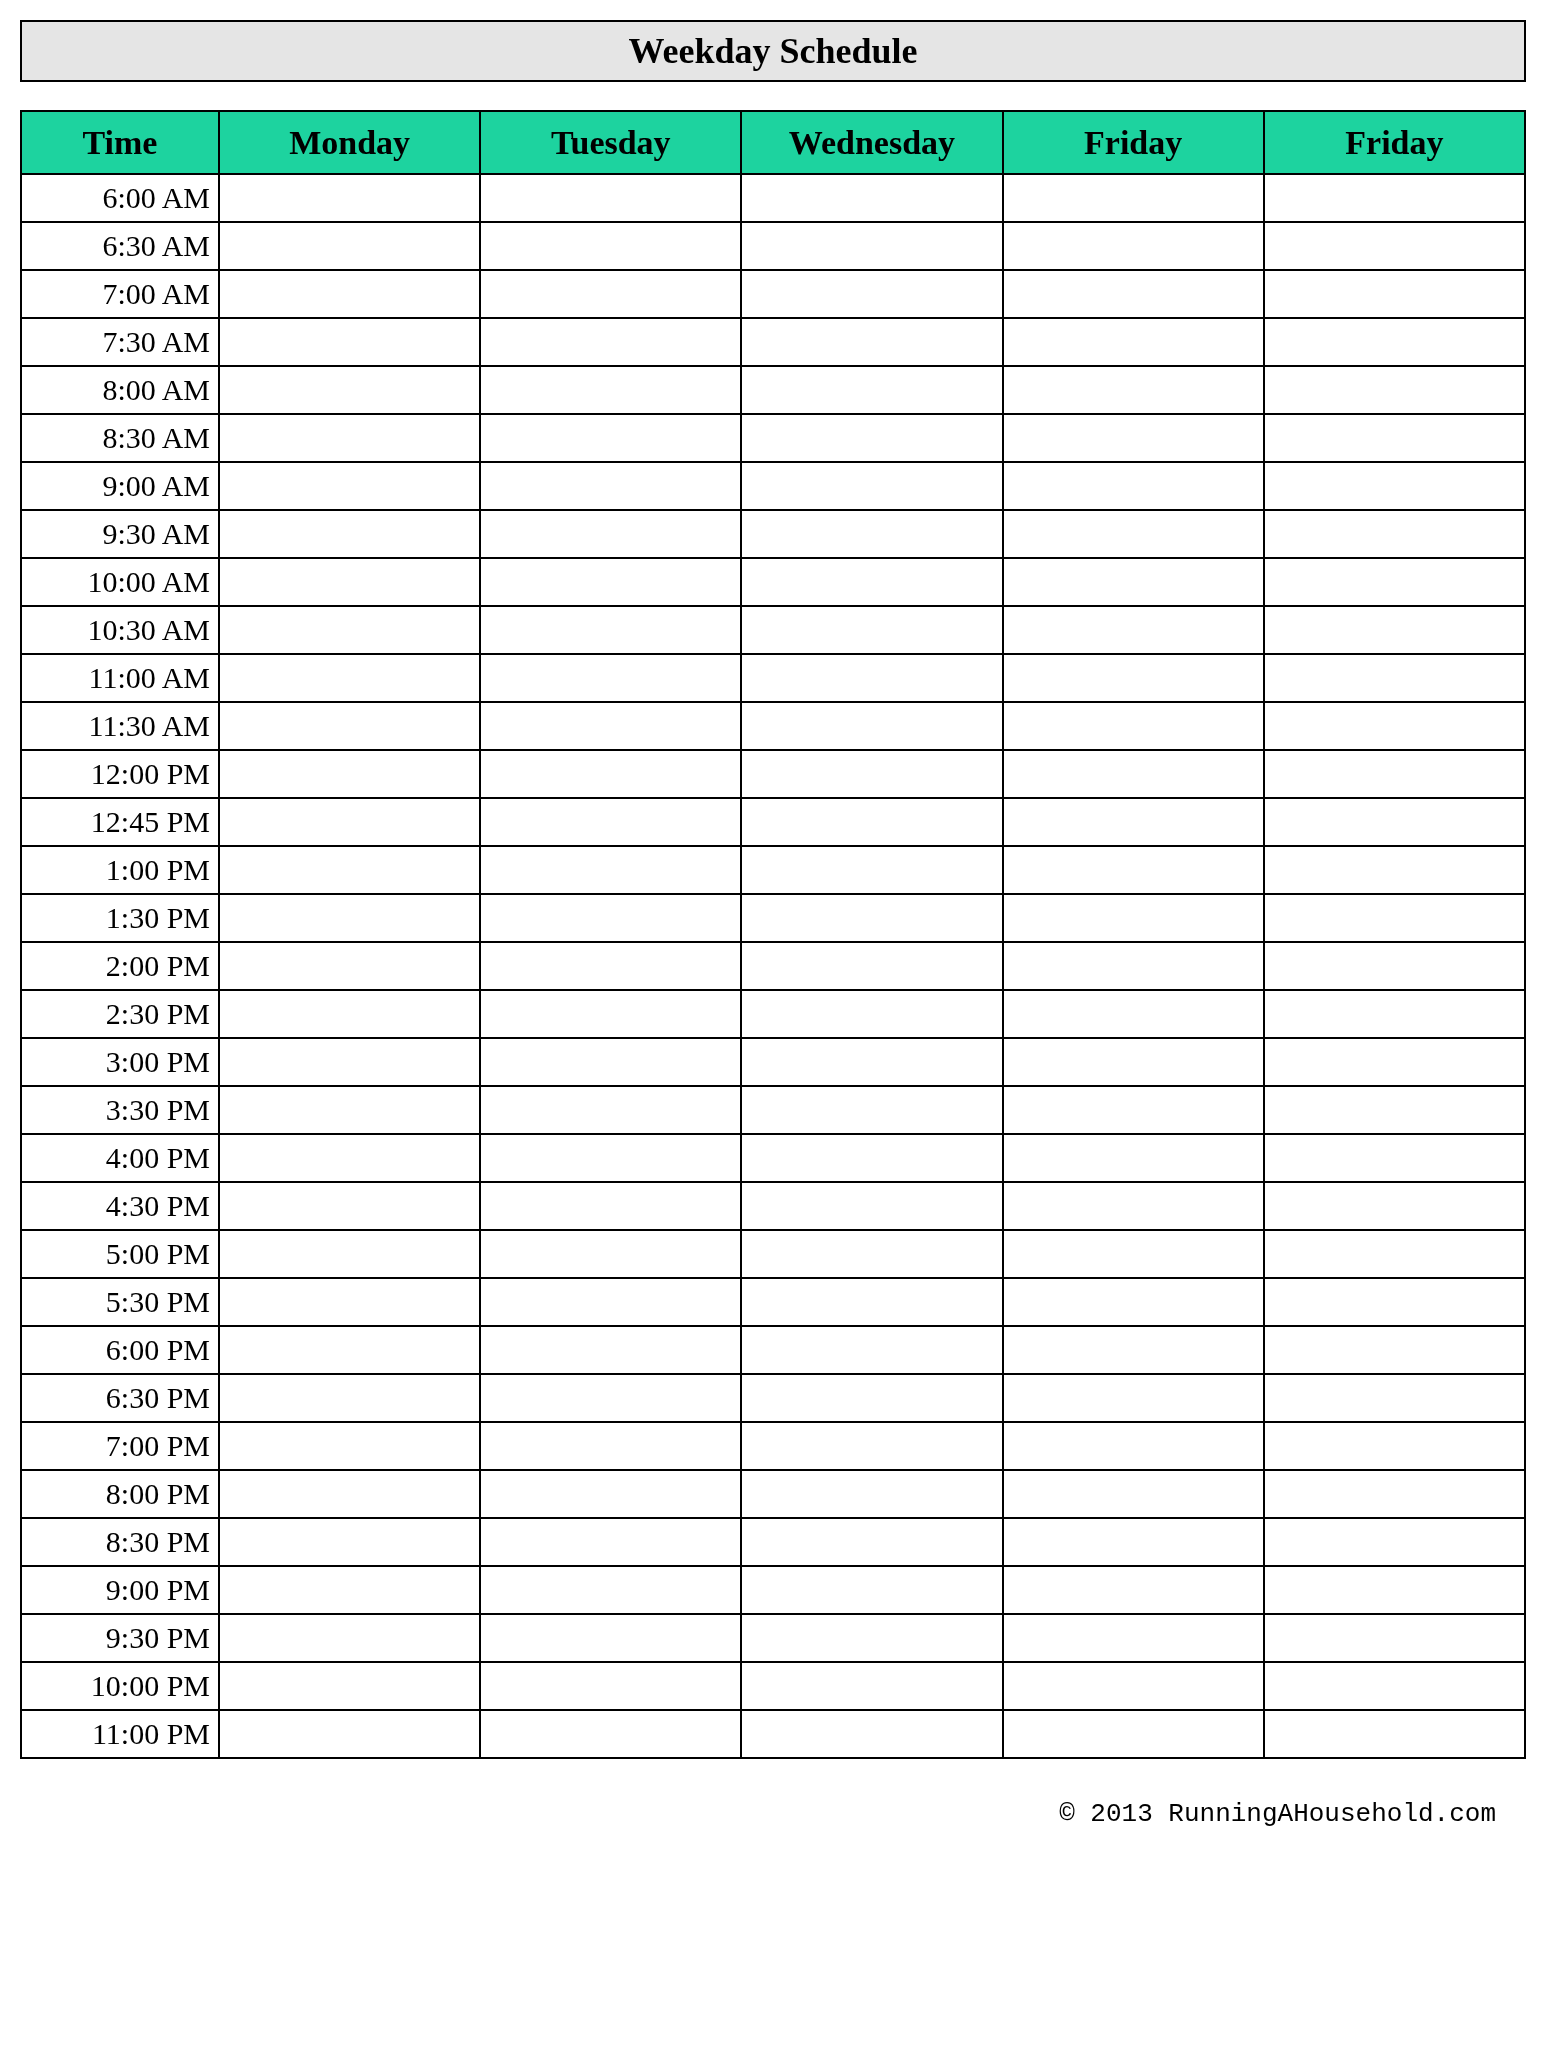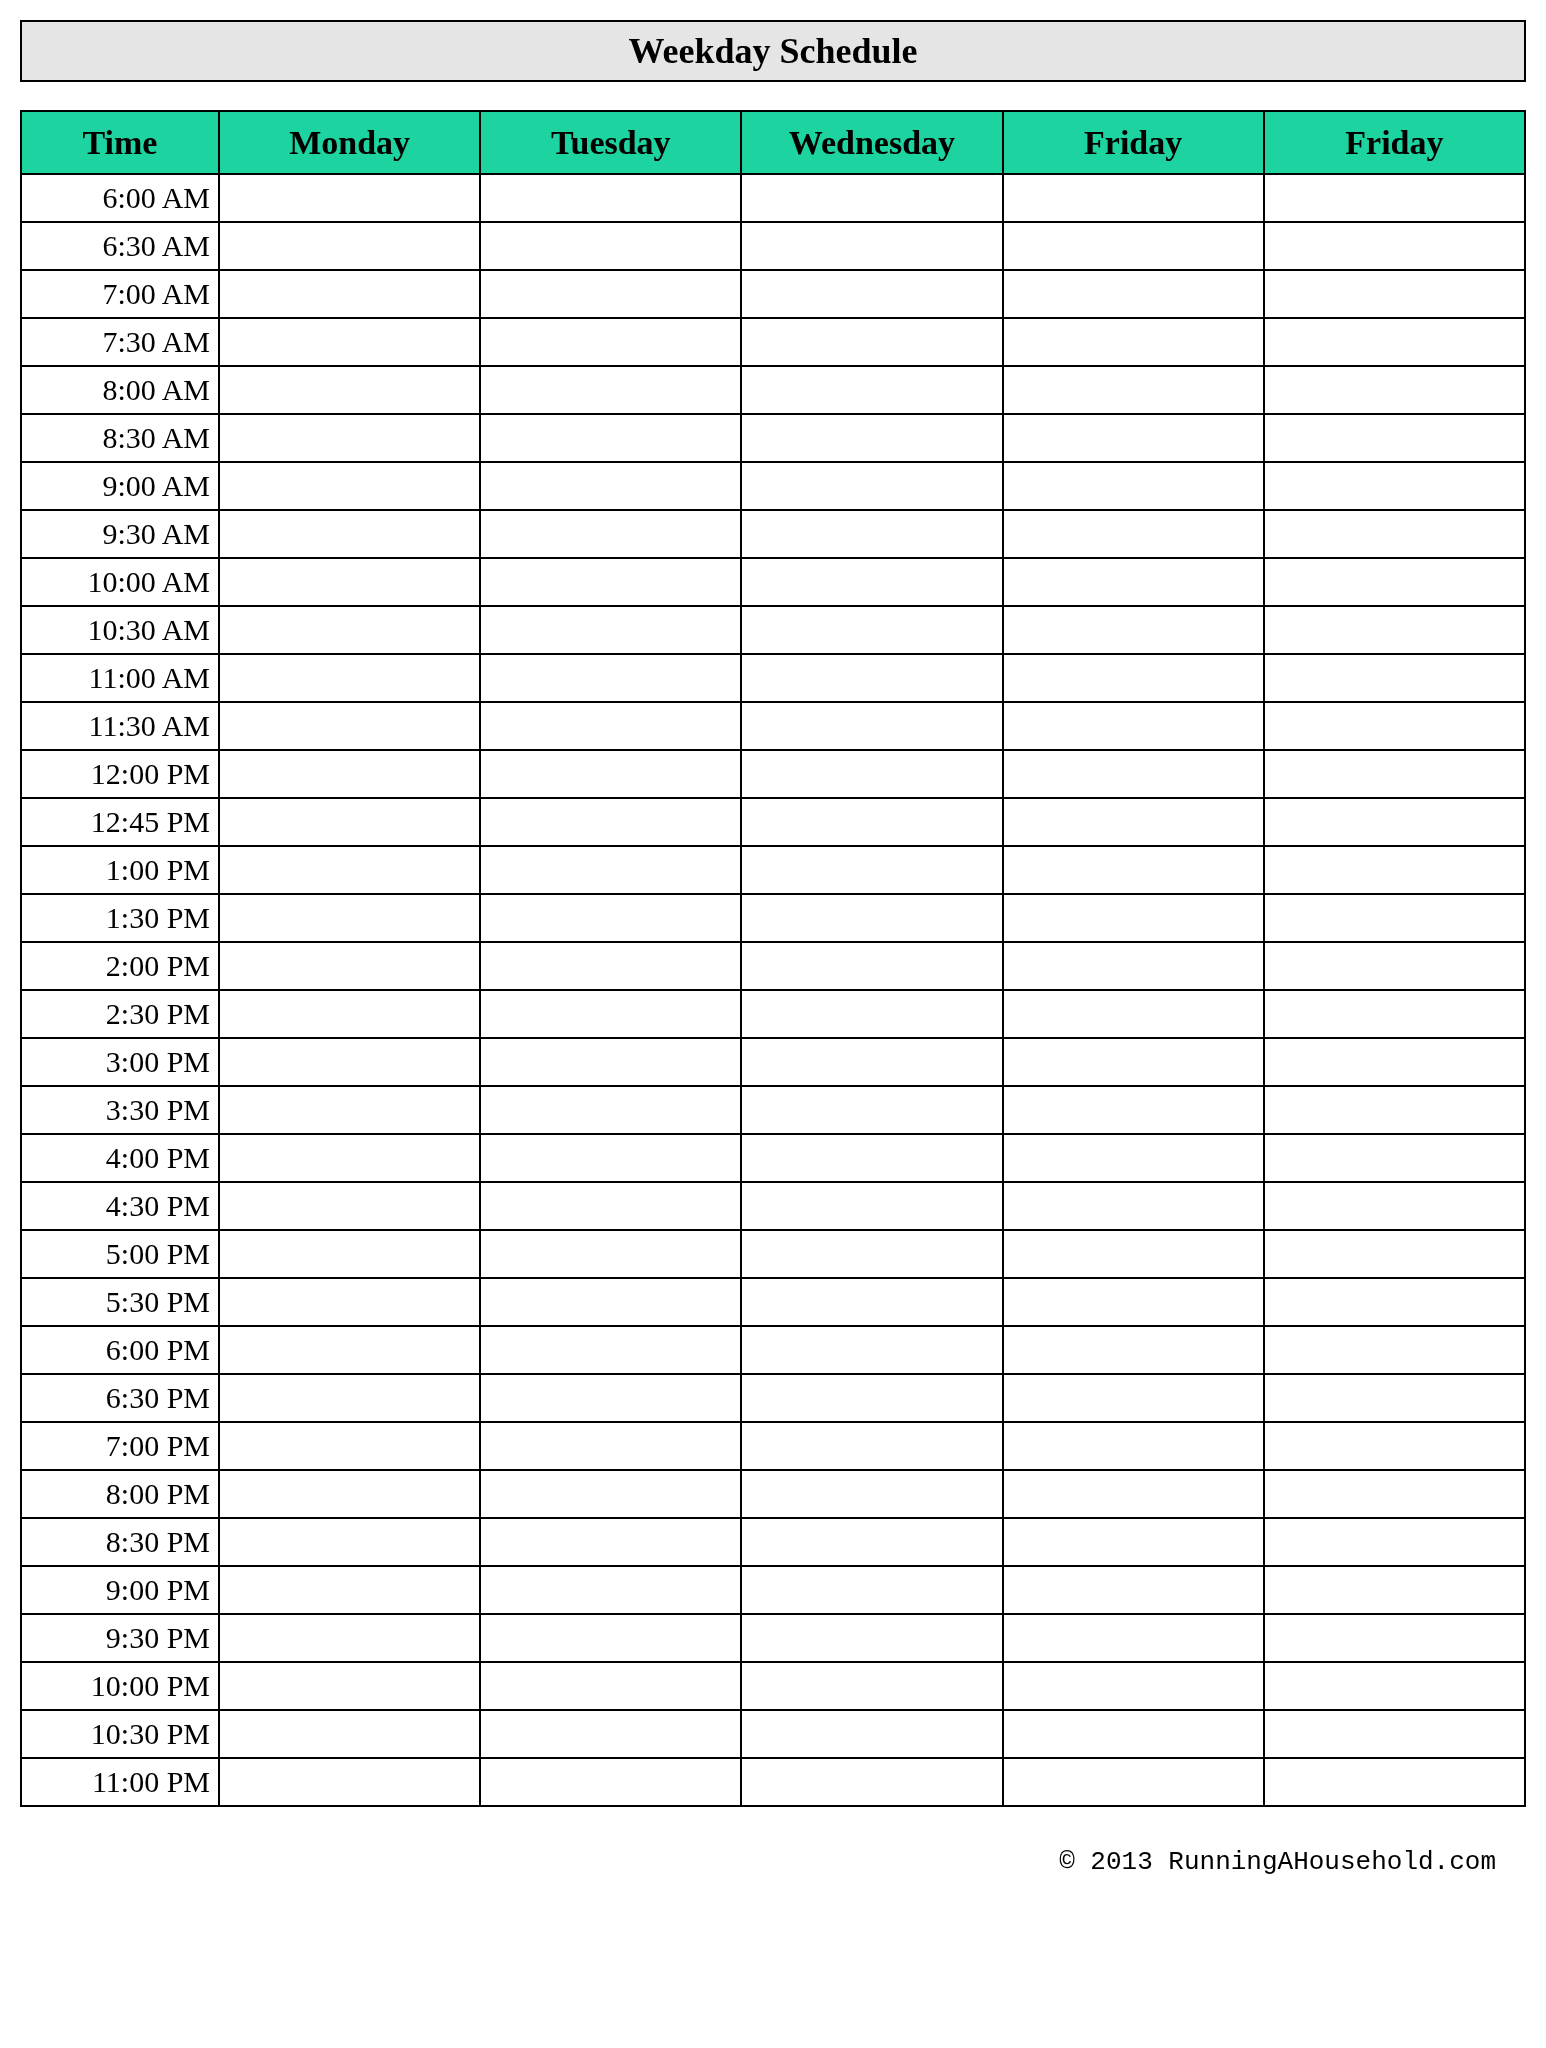--- a/index.html
+++ b/index.html
@@ -330,28 +330,20 @@
       </tr>
       <tr>
         <td class="time-cell">10:00 PM</td>
         <td class="day-cell"></td>
         <td class="day-cell"></td>
         <td class="day-cell"></td>
         <td class="day-cell"></td>
         <td class="day-cell"></td>
       </tr>
       <tr>
-        <td class="time-cell">10:30 PM</td>
-        <td class="day-cell"></td>
-        <td class="day-cell"></td>
-        <td class="day-cell"></td>
-        <td class="day-cell"></td>
-        <td class="day-cell"></td>
-      </tr>
-      <tr>
         <td class="time-cell">11:00 PM</td>
         <td class="day-cell"></td>
         <td class="day-cell"></td>
         <td class="day-cell"></td>
         <td class="day-cell"></td>
         <td class="day-cell"></td>
       </tr>
     </tbody>
 </table>
 

